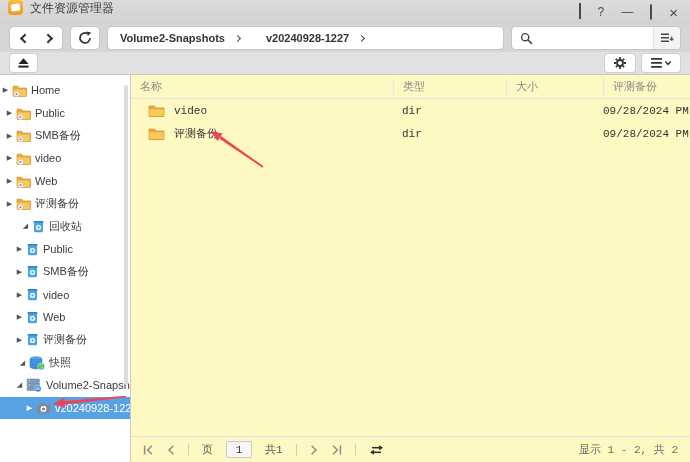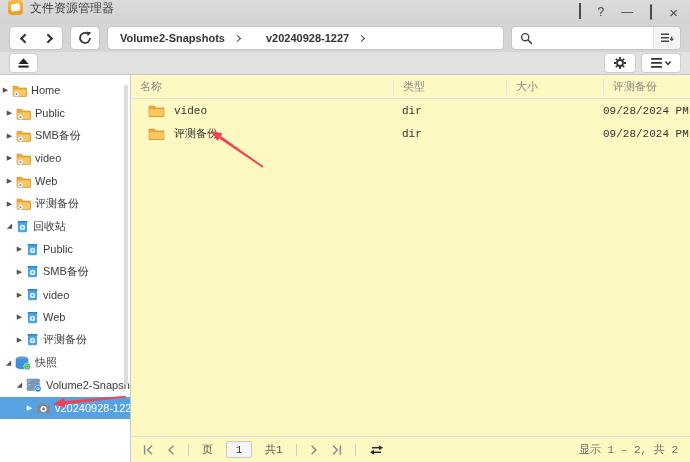--- a/index.html
+++ b/index.html
@@ -227,21 +227,21 @@
         <span class="tree-icon">
           <svg width="15" height="13" viewBox="0 0 15 13">
             <path d="M1 2.2 h4.6 l1.4 1.8 H14 a.8 .8 0 0 1 .8 .8 V11.4 a1 1 0 0 1 -1 1 H2 a1 1 0 0 1 -1 -1 Z" fill="#eda93b" stroke="#c8871d" stroke-width=".6"></path>
             <path d="M1.3 5.4 H13.7 V11.2 a.9 .9 0 0 1 -.9 .9 H2.2 a.9 .9 0 0 1 -.9 -.9 Z" fill="#f8c95e"></path>
             <circle cx="4.6" cy="10.1" r="2.6" fill="#fdfdfd" stroke="#b9b9b9" stroke-width=".5"></circle>
             <path d="M3.3 10.1 h1.9 M4.3 9.3 l.9 .8 -.9 .8" stroke="#555" stroke-width=".7" fill="none"></path>
           </svg>
         </span>
         <span>评测备份</span>
       </div>
-      <div class="tree-item" style="padding-left: 4px;">
+      <div class="tree-item" style="padding-left: 20px;">
         <span class="caret">◢</span>
         <span class="tree-icon">
           <svg width="13" height="13" viewBox="0 0 13 13">
             <rect x="1.6" y="1" width="9.8" height="2.2" rx=".8" fill="#2e86c8"></rect>
             <rect x="2" y="2.6" width="9" height="9.6" rx="1.2" fill="#45a5e6"></rect>
             <circle cx="6.5" cy="7.4" r="2.6" fill="#eef6fc"></circle>
             <circle cx="6.5" cy="7.4" r="1.1" fill="#45a5e6"></circle>
           </svg>
         </span>
         <span>回收站</span>
@@ -299,21 +299,21 @@
         <span class="tree-icon">
           <svg width="13" height="13" viewBox="0 0 13 13">
             <rect x="1.6" y="1" width="9.8" height="2.2" rx=".8" fill="#2e86c8"></rect>
             <rect x="2" y="2.6" width="9" height="9.6" rx="1.2" fill="#45a5e6"></rect>
             <circle cx="6.5" cy="7.4" r="2.6" fill="#eef6fc"></circle>
             <circle cx="6.5" cy="7.4" r="1.1" fill="#45a5e6"></circle>
           </svg>
         </span>
         <span>评测备份</span>
       </div>
-      <div class="tree-item" style="padding-left: 3px;">
+      <div class="tree-item" style="padding-left: 17px;">
         <span class="caret">◢</span>
         <span class="tree-icon">
           <svg width="16" height="14" viewBox="0 0 16 14">
             <ellipse cx="7" cy="3" rx="6" ry="2.3" fill="#5aa7e5" stroke="#2e7cbe" stroke-width=".5"></ellipse>
             <path d="M1 3 v7.5 c0 1.3 2.7 2.4 6 2.4 s6 -1.1 6 -2.4 V3" fill="#4193dc" stroke="#2e7cbe" stroke-width=".5"></path>
             <path d="M1 6.4 c0 1.3 2.7 2.4 6 2.4 s6 -1.1 6 -2.4 M1 9.6 c0 1.3 2.7 2.4 6 2.4 s6 -1.1 6 -2.4" fill="none" stroke="#2e7cbe" stroke-width=".5"></path>
             <circle cx="12.2" cy="10.5" r="3.4" fill="#2fb14e" stroke="#fff" stroke-width=".6"></circle>
             <path d="M10.6 10.5 a1.6 1.6 0 0 1 2.9 -.9 M13.8 10.5 a1.6 1.6 0 0 1 -2.9 .9" stroke="#fff" stroke-width=".8" fill="none"></path>
           </svg>
         </span>

